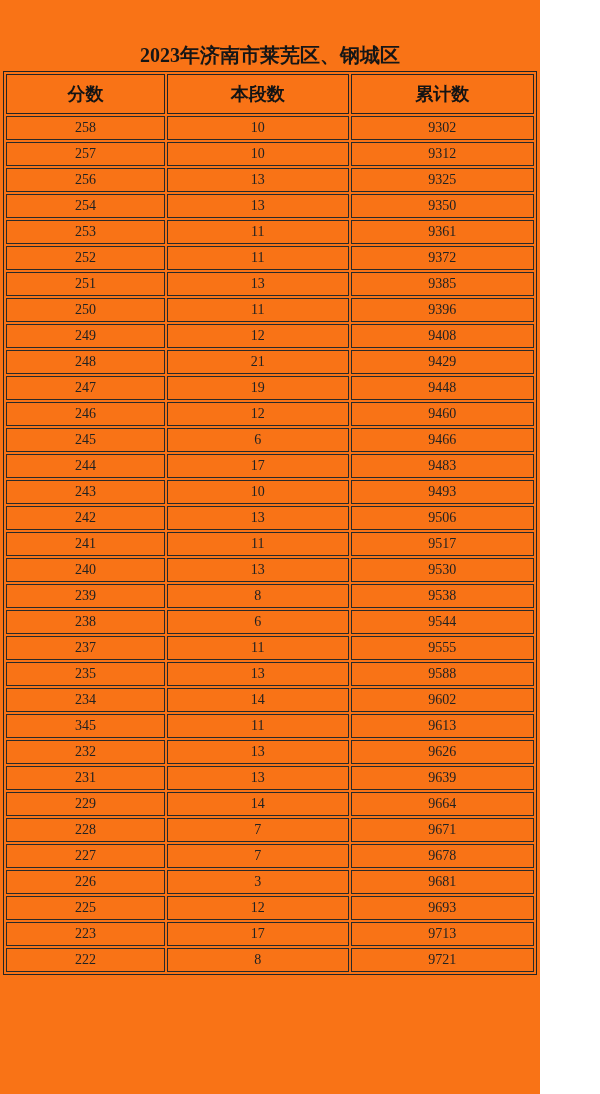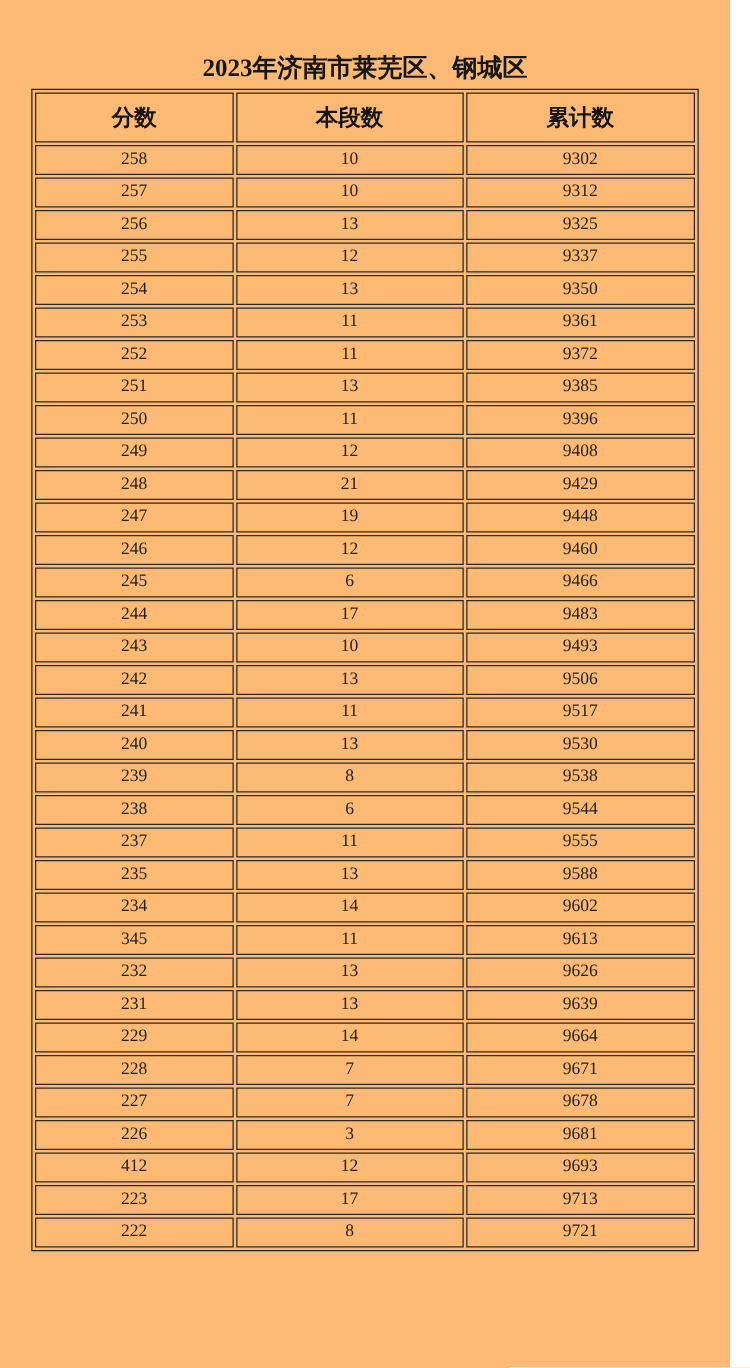--- a/index.html
+++ b/index.html
@@ -2,23 +2,23 @@
 <html><head>
 <meta charset="utf-8">
 <style>
   html, body {
     margin: 0;
     padding: 0;
     background: #ffffff;
   }
   .page {
     position: relative;
-    width: 584px;
+    width: 540px;
     height: 1094px;
-    background: #fdba74;
+    background: #f97316;
     font-family: "Liberation Serif", "DejaVu Serif", serif;
     color: #1d1d1d;
     overflow: hidden;
   }
   .title-block {
     padding-top: 42px;
     text-align: center;
     font-weight: bold;
     font-size: 20px;
     line-height: 26px;
@@ -87,25 +87,20 @@
           <td>257</td>
           <td>10</td>
           <td>9312</td>
         </tr>
         <tr>
           <td>256</td>
           <td>13</td>
           <td>9325</td>
         </tr>
         <tr>
-          <td>255</td>
-          <td>12</td>
-          <td>9337</td>
-        </tr>
-        <tr>
           <td>254</td>
           <td>13</td>
           <td>9350</td>
         </tr>
         <tr>
           <td>253</td>
           <td>11</td>
           <td>9361</td>
         </tr>
         <tr>
@@ -227,21 +222,21 @@
           <td>227</td>
           <td>7</td>
           <td>9678</td>
         </tr>
         <tr>
           <td>226</td>
           <td>3</td>
           <td>9681</td>
         </tr>
         <tr>
-          <td>412</td>
+          <td>225</td>
           <td>12</td>
           <td>9693</td>
         </tr>
         <tr>
           <td>223</td>
           <td>17</td>
           <td>9713</td>
         </tr>
         <tr>
           <td>222</td>

